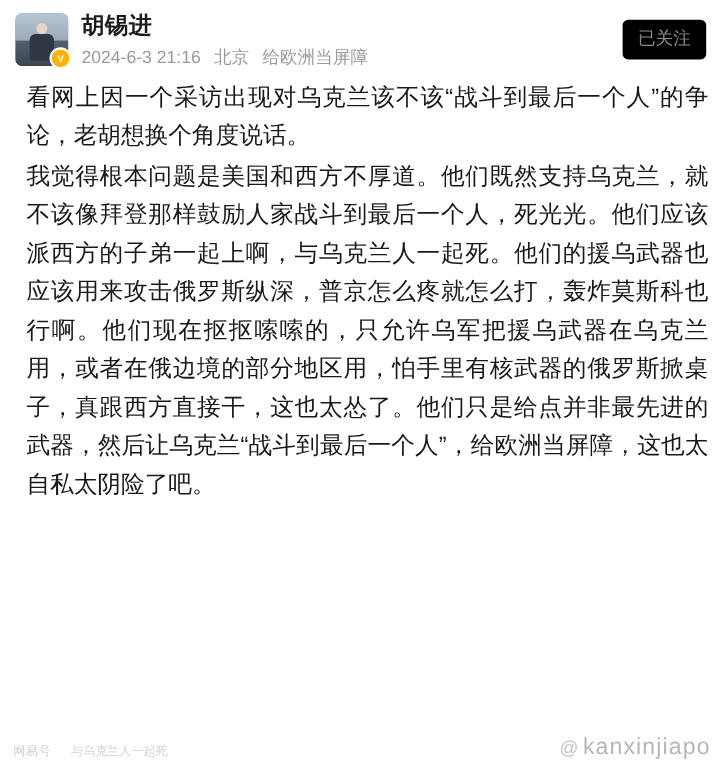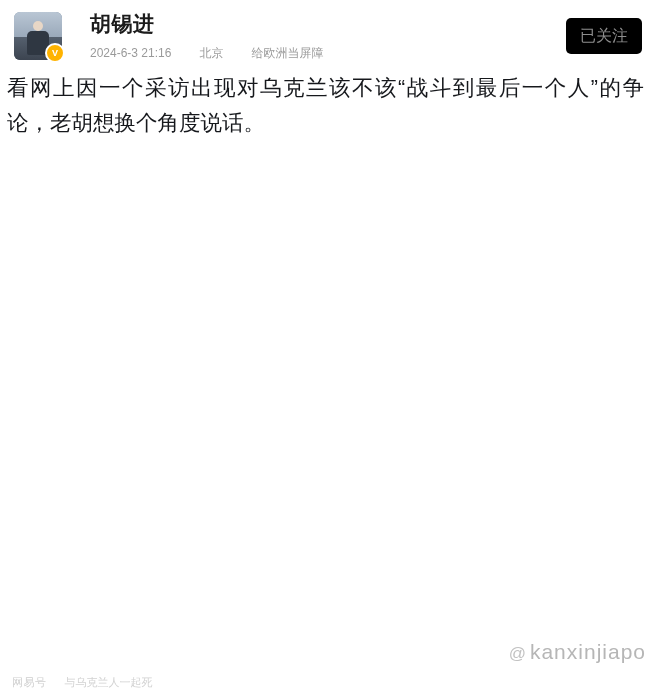--- a/index.html
+++ b/index.html
@@ -80,74 +80,74 @@
     background: #ffb300;
     border: 2px solid #ffffff;
     color: #ffffff;
     font-size: 9px;
     line-height: 16px;
     text-align: center;
     font-weight: bold;
     box-sizing: content-box;
   }
   .identity {
-    margin-left: 28px;
+    margin-left: 12px;
     flex: 1 1 auto;
     min-width: 0;
     padding-top: 1px;
   }
   .username {
     font-size: 21px;
     font-weight: bold;
     color: #1b1b1b;
     line-height: 26px;
     letter-spacing: 0.5px;
   }
   .meta {
     margin-top: 6px;
-    font-size: 12px;
+    font-size: 16px;
     color: #9a9a9a;
     line-height: 20px;
     display: flex;
-    gap: 28px;
+    gap: 12px;
     flex-wrap: wrap;
   }
   .follow-btn {
     flex: 0 0 auto;
     margin-top: 8px;
     margin-right: 2px;
     background: #000000;
     color: #8d8d8d;
     border: none;
     border-radius: 5px;
     font-size: 16px;
     padding: 8px 14px;
     line-height: 20px;
     font-family: "Liberation Sans", sans-serif;
     cursor: pointer;
   }
   
   .content {
-    padding: 4px 16px 0 7px;
+    padding: 4px 16px 0 24px;
     box-sizing: border-box;
   }
   .para {
     font-size: 21.5px;
     line-height: 35px;
     color: #16181c;
     margin: 0 0 2px 0;
     text-align: justify;
     text-justify: inter-ideograph;
     letter-spacing: 0px;
   }
   
   .wm-right {
     position: absolute;
     right: 14px;
-    bottom: 32px;
+    bottom: 5px;
     font-size: 21px;
     color: #b6b6b6;
     letter-spacing: 1px;
     font-family: "Liberation Sans", sans-serif;
   }
   .wm-right .at {
     font-size: 17px;
     color: #c2c2c2;
     margin-right: 3px;
   }
@@ -195,20 +195,21 @@
         <span>北京</span>
         <span>给欧洲当屏障</span>
       </div>
     </div>
 
     <button class="follow-btn">已关注</button>
   </div>
 
   <div class="content">
     <p class="para">看网上因一个采访出现对乌克兰该不该“战斗到最后一个人”的争论，老胡想换个角度说话。</p>
+    <p class="para">我觉得根本问题是美国和西方不厚道。他们既然支持乌克兰，就不该像拜登那样鼓励人家战斗到最后一个人，死光光。他们应该派西方的子弟一起上啊，与乌克兰人一起死。他们的援乌武器也应该用来攻击俄罗斯纵深，普京怎么疼就怎么打，轰炸莫斯科也行啊。他们现在抠抠嗦嗦的，只允许乌军把援乌武器在乌克兰用，或者在俄边境的部分地区用，怕手里有核武器的俄罗斯掀桌子，真跟西方直接干，这也太怂了。他们只是给点并非最先进的武器，然后让乌克兰“战斗到最后一个人”，给欧洲当屏障，这也太自私太阴险了吧。</p>
   </div>
 
   <div class="wm-right">
     <span class="at">@</span><span>kanxinjiapo</span>
   </div>
 
   <div class="wm-left">
     <span class="logo">网易号</span>
     <span class="slogan">与乌克兰人一起死</span>
   </div>

